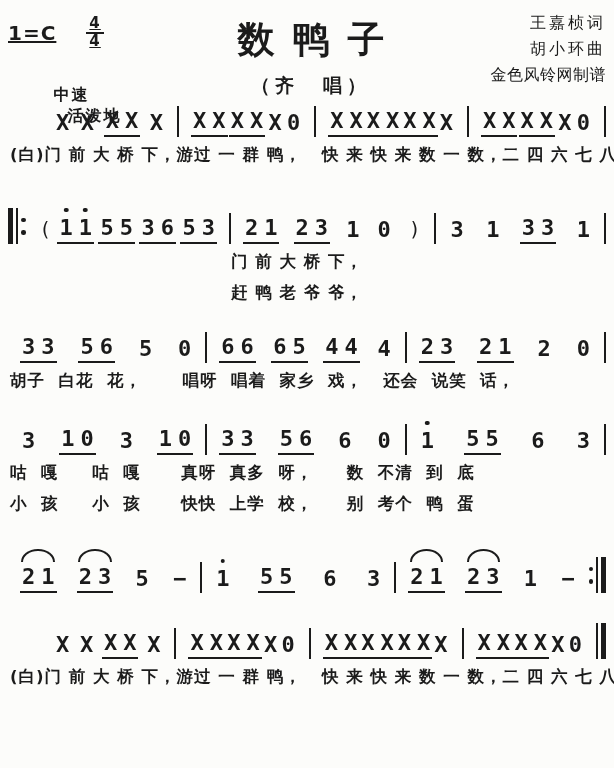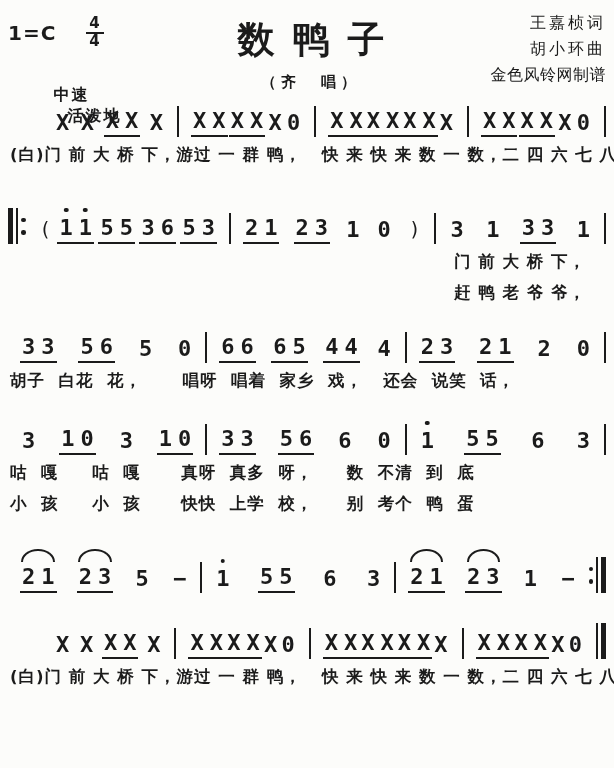--- a/index.html
+++ b/index.html
@@ -13,29 +13,29 @@
     background:var(--paper);
     color:var(--ink);
     font-family:"DejaVu Sans",sans-serif;
     overflow:hidden;
     padding:8px 8px 0 8px;
   }
 
   
   .sheet-header{display:flex;align-items:flex-start;height:88px;}
   .h-left{width:158px;flex:none;padding-top:8px;}
-  .key-row{display:flex;align-items:center;font-weight:700;font-size:20px;letter-spacing:1px;}
+  .key-row{display:flex;align-items:center;font-weight:700;font-size:20px;letter-spacing:1px;text-decoration:underline;}
   .meter{display:inline-flex;flex-direction:column;align-items:center;margin-left:30px;font-size:15px;font-weight:700;line-height:1.05;}
   .meter .den{border-top:2px solid var(--ink);padding:0 3px;}
   .meter .num{padding:0 3px;}
   .tempo-row{margin-top:16px;font-weight:700;font-size:16px;letter-spacing:2px;white-space:pre;}
   .tempo-row span + span{margin-left:14px;text-align:right;}
   .h-center{flex:1;text-align:center;}
   .song-title{margin:11px;font-size:37px;font-weight:700;letter-spacing:18px;padding-left:18px;line-height:1.15;}
-  .subtitle{margin-top:8px;font-size:15px;font-weight:700;letter-spacing:5px;}
+  .subtitle{margin-top:8px;font-size:19px;font-weight:700;letter-spacing:5px;}
   .h-right{width:150px;flex:none;text-align:right;font-size:16px;line-height:26px;padding-top:2px;}
   .h-right .credit{font-weight:400;letter-spacing:3px;}
   .h-right .publisher{font-weight:400;letter-spacing:0.5px;}
 
   
   .line-block{position:relative;}
   .note-row{display:flex;align-items:flex-end;}
   .indent .note-row{padding-left:34px;}
   .measure{display:flex;justify-content:space-between;align-items:flex-end;padding:0 12px;flex-grow:1;flex-basis:0;}
   .note-group{display:inline-flex;gap:6px;position:relative;padding:0 2px 3px 2px;align-items:flex-end;}
@@ -59,21 +59,21 @@
   .b-thick{width:5px;height:36px;background:var(--ink);display:block;}
   .b-thin{width:2px;height:36px;background:var(--ink);display:block;}
   .b-dots{display:flex;flex-direction:column;gap:8px;display:flex;}
   .b-dot{width:4.5px;height:4.5px;border-radius:50%;background:var(--ink);display:block;}
 
   
   .lyric-row{
     font-size:16.5px;font-weight:700;letter-spacing:1px;line-height:27px;
     white-space:pre;margin-top:4px;
   }
-  .lyric-row.align-right{text-align:right;padding-right:20px;}
+  .lyric-row.align-right{text-align:center;padding-right:20px;}
   .lyric-row.align-left{padding-left:2px;}
 
   
   #score > section:nth-child(1){margin-top:10px;margin-bottom:24px;}
   #score > section:nth-child(2) .note-row{padding-top:16px;}
   #score > section:nth-child(2){margin-bottom:14px;}
   #score > section:nth-child(3) .note-row{padding-top:12px;}
   #score > section:nth-child(3){margin-bottom:16px;}
   #score > section:nth-child(4) .note-row{padding-top:14px;}
   #score > section:nth-child(4){margin-bottom:18px;}

